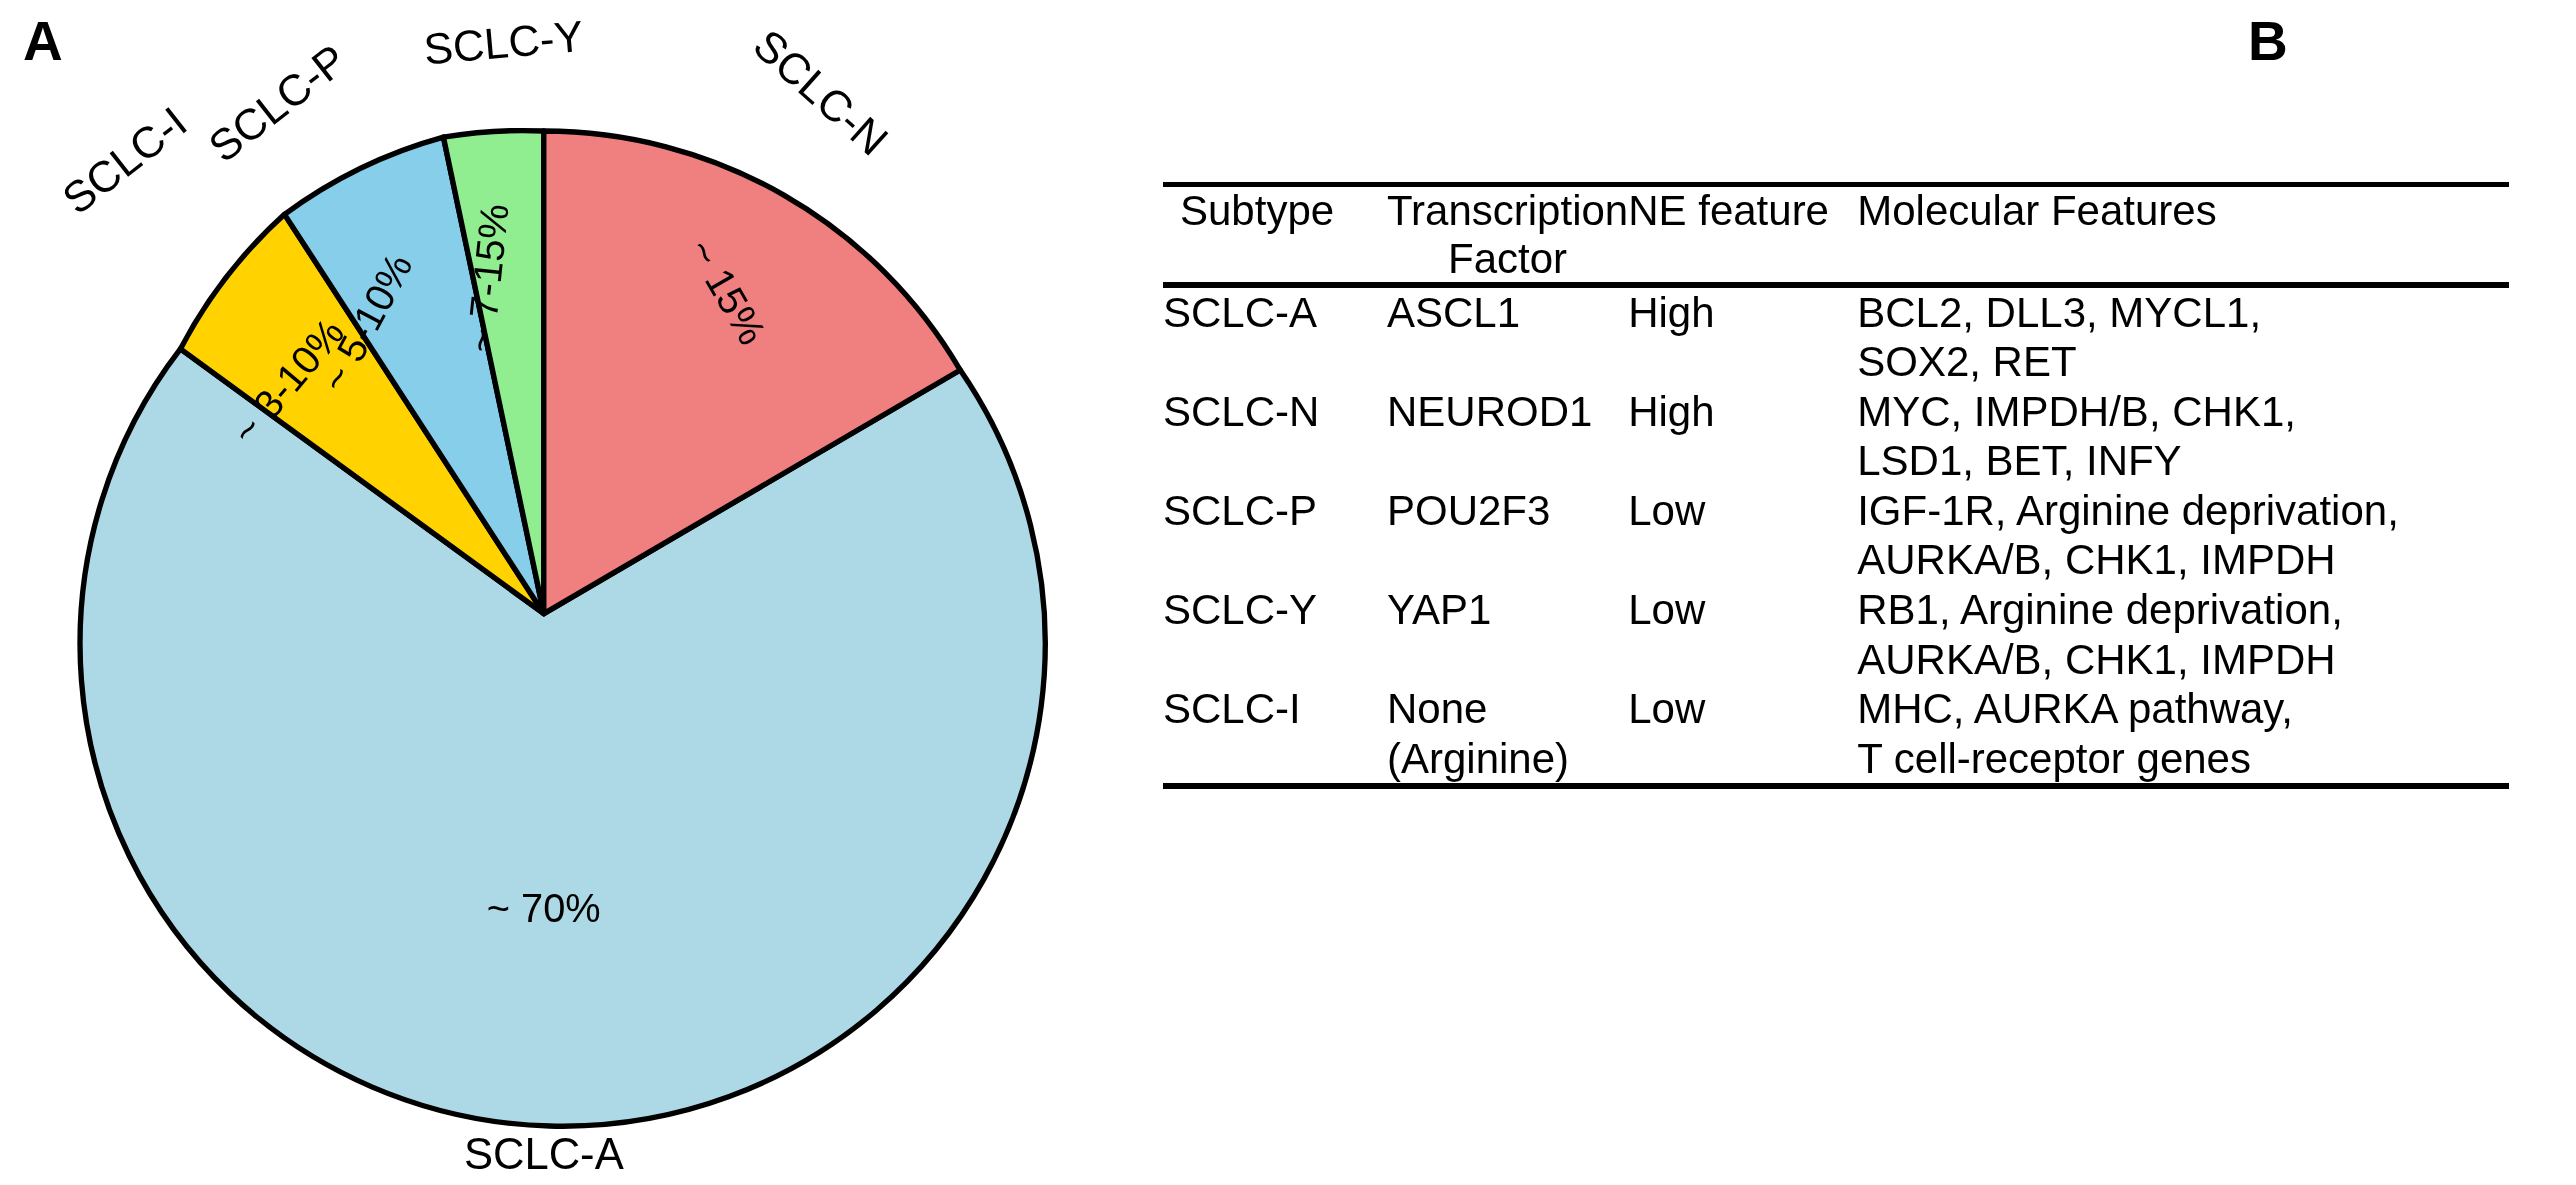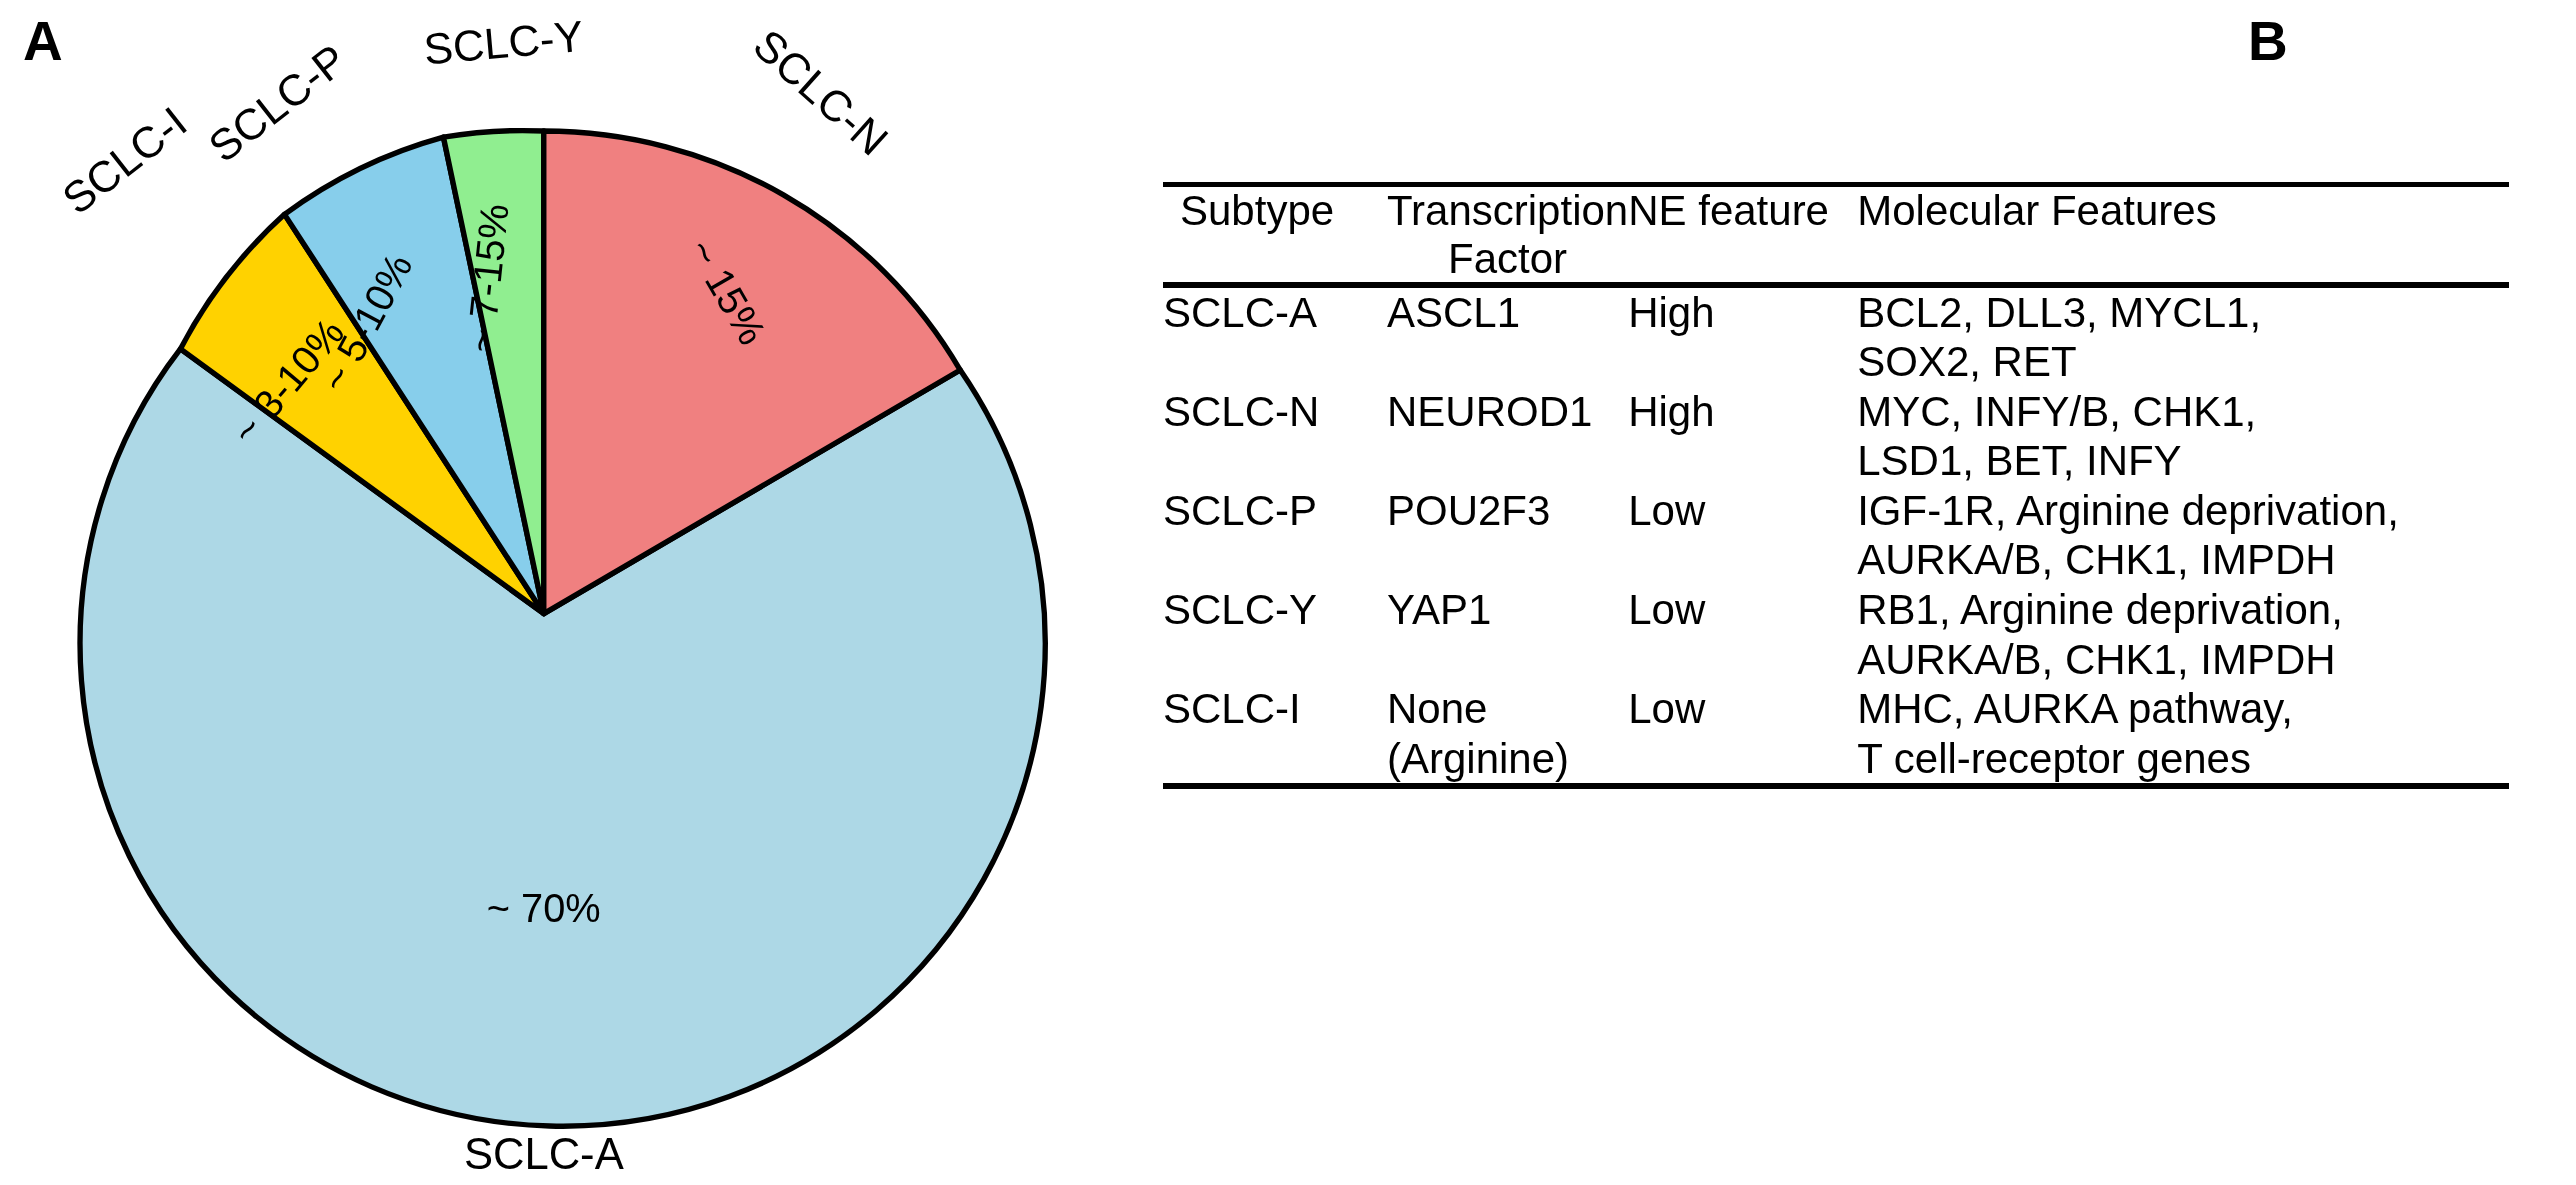--- a/index.html
+++ b/index.html
@@ -108,21 +108,21 @@
           <span>BCL2, DLL3, MYCL1,</span><br>
           <span>SOX2, RET</span>
         </td>
       </tr>
 
       <tr class="body-row">
         <td class="c0">SCLC-N</td>
         <td>NEUROD1</td>
         <td>High</td>
         <td>
-          <span>MYC, INFY/B, CHK1,</span><br>
+          <span>MYC, IMPDH/B, CHK1,</span><br>
           <span>LSD1, BET, INFY</span>
         </td>
       </tr>
 
       <tr class="body-row">
         <td class="c0">SCLC-P</td>
         <td>POU2F3</td>
         <td>Low</td>
         <td>
           <span>IGF-1R, Arginine deprivation,</span><br>

